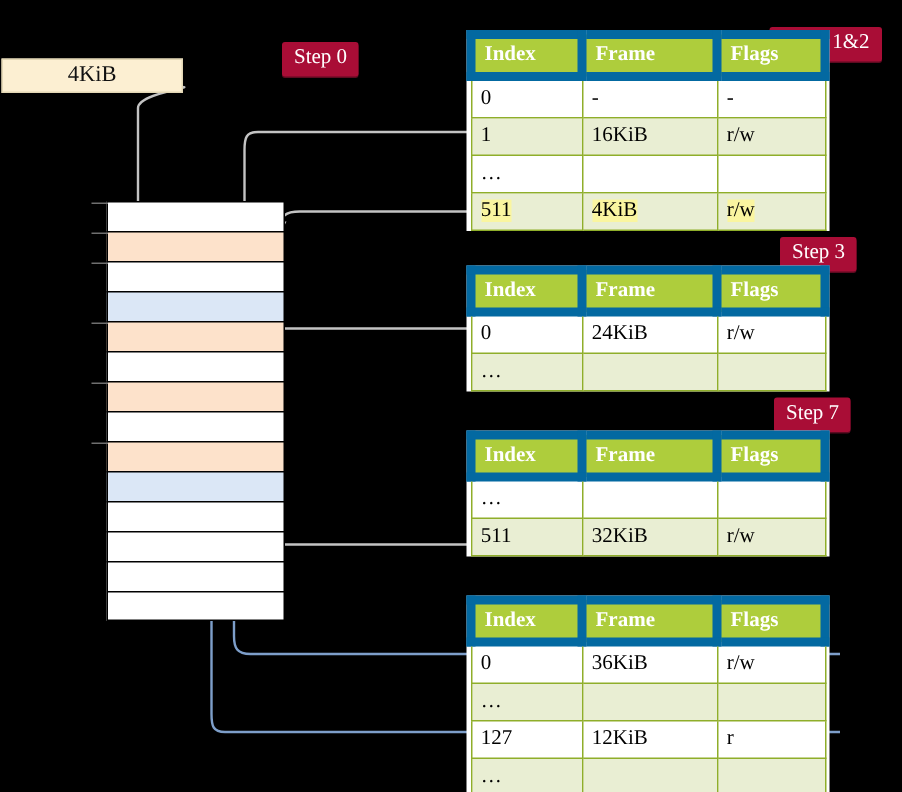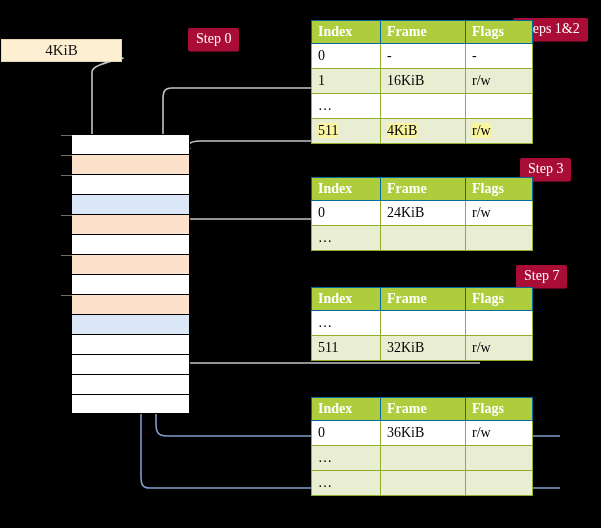--- a/index.html
+++ b/index.html
@@ -59,21 +59,21 @@
     background:#fff;
     font-size:14px;
     table-layout:fixed;
   }
   table.pt th{
     background:#aecd3c;
     color:#ffffff;
     font-weight:bold;
     text-align:left;
     padding:3px 6px;
-    border:1px solid #0369a1;
+    border:6px solid #0369a1;
     font-size:14px;
   }
   table.pt td{
     border:1px solid #8fae2a;
     padding:3px 6px;
     height:18px;
     color:#000;
     background:#fff;
     overflow:hidden;
     white-space:nowrap;
@@ -248,20 +248,25 @@
         <tr class="">
           <td class="c-idx">0</td>
           <td class="c-frm">36KiB</td>
           <td class="c-flg">r/w</td>
         </tr>
         <tr class="alt">
           <td class="c-idx">…</td>
           <td class="c-frm"></td>
           <td class="c-flg"></td>
         </tr>
+        <tr class="">
+          <td class="c-idx">127</td>
+          <td class="c-frm">12KiB</td>
+          <td class="c-flg">r</td>
+        </tr>
         <tr class="alt">
           <td class="c-idx">…</td>
           <td class="c-frm"></td>
           <td class="c-flg"></td>
         </tr>
       </tbody>
     </table>
 
 </div>
 

